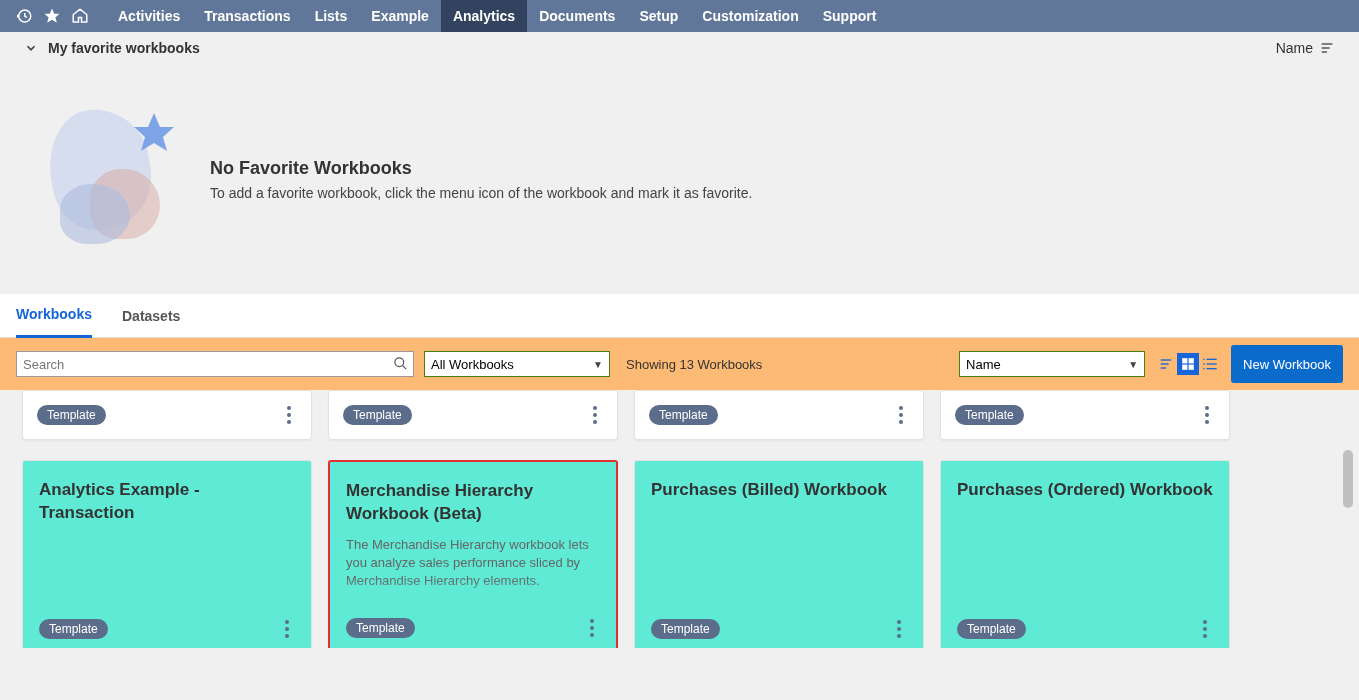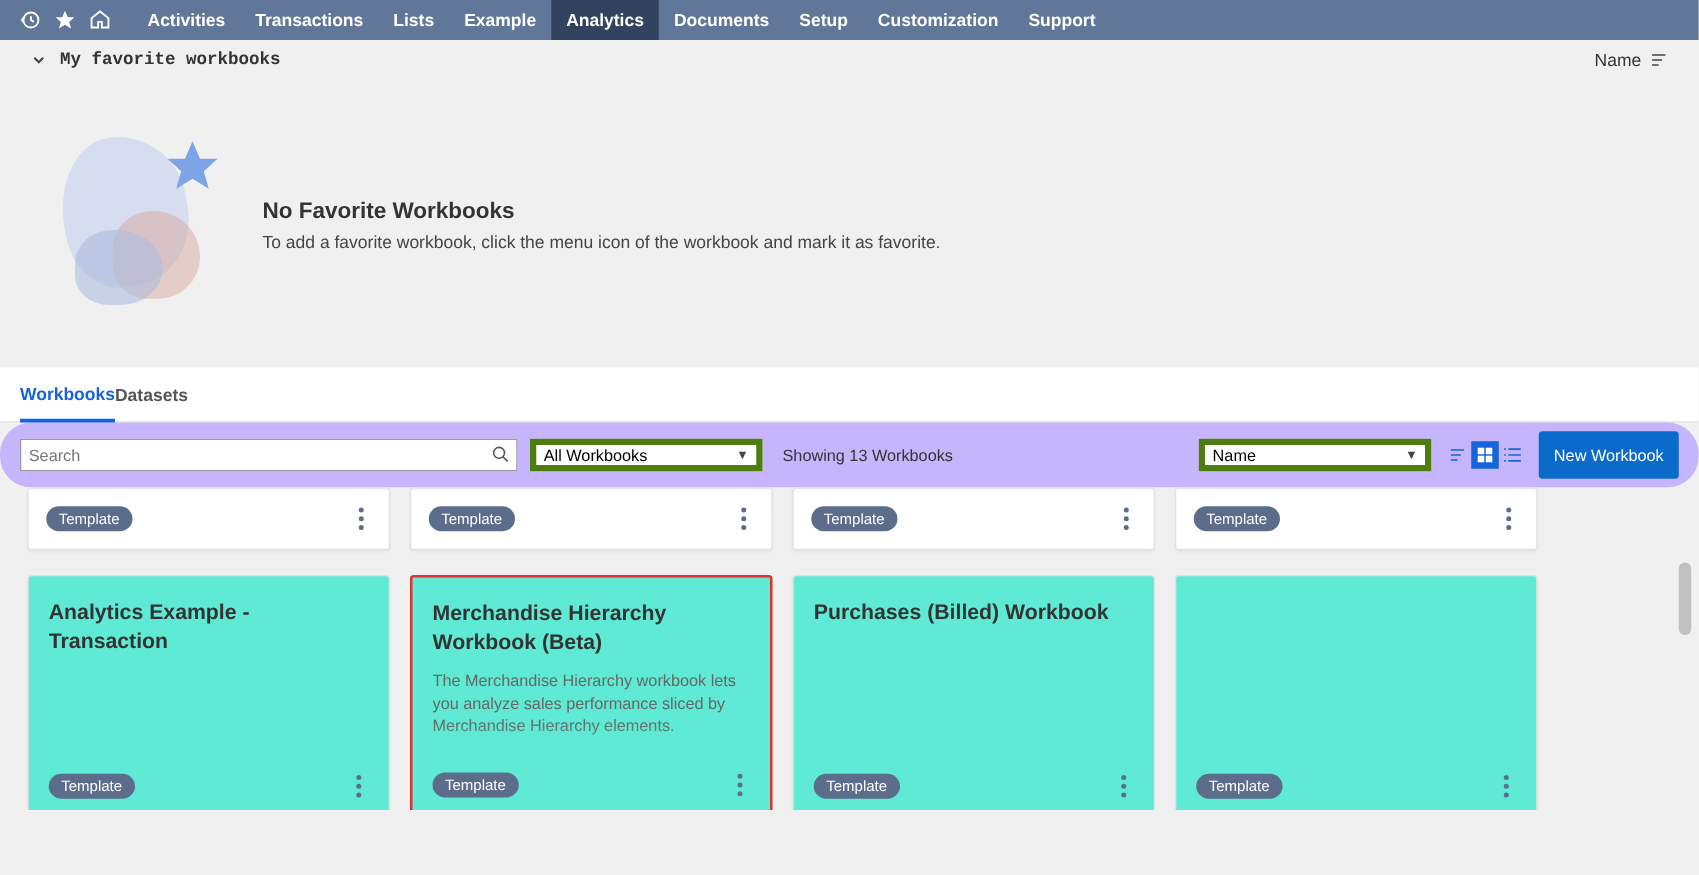--- a/index.html
+++ b/index.html
@@ -7,44 +7,44 @@
   
   
   .topnav { height: 32px; background: #607799; display: flex; align-items: center; padding: 0 10px; }
   .topnav .icon { color: #fff; width: 28px; height: 32px; display: flex; align-items: center; justify-content: center; cursor: pointer; }
   .topnav .nav-item { color: #fff; font-size: 14px; font-weight: 600; padding: 0 12px; height: 32px; display: flex; align-items: center; cursor: pointer; }
   .topnav .nav-item.active { background: #31435e; }
   .nav-spacer { width: 12px; }
   
   
   .fav-header { height: 32px; display: flex; align-items: center; padding: 0 24px; background: #f0f0f0; justify-content: space-between; }
-  .fav-header-left { display: flex; align-items: center; gap: 10px; font-size: 14px; color: #333; font-weight: 600; font-family: Liberation Mono, monospace; }
+  .fav-header-left { display: flex; align-items: center; gap: 10px; font-size: 14px; color: #333; font-weight: 600; }
   .fav-header-right { display: flex; align-items: center; gap: 6px; font-size: 14px; color: #333; }
   .chevron { font-size: 14px; color: #555; }
   
   .fav-body { height: 230px; background: #f0f0f0; display: flex; align-items: center; padding: 0 40px; gap: 30px; }
   .fav-illustration { width: 140px; height: 160px; position: relative; }
   .blob1 { position: absolute; width: 100px; height: 120px; background: #c3d0ec; border-radius: 50% 60% 55% 45% / 60% 50% 50% 45%; opacity: 0.6; top: 10px; left: 10px; transform: rotate(-10deg);}
   .blob2 { position: absolute; width: 70px; height: 70px; background: #d8a89f; border-radius: 50% 60% 55% 45%; opacity: 0.5; top: 70px; left: 50px;}
   .blob3 { position: absolute; width: 70px; height: 60px; background: #aebdde; border-radius: 50% 60% 55% 45%; opacity: 0.6; top: 85px; left: 20px;}
   .fav-star { position: absolute; top: 10px; left: 90px; color: #7ea4e8; }
   .fav-text h2 { font-size: 18px; color: #333; font-weight: 700; margin-bottom: 6px; }
   .fav-text p { font-size: 14px; color: #444; }
   
   
-  .tabs { height: 44px; background: #fff; display: flex; padding: 0 16px; border-bottom: 1px solid #ddd;}
+  .tabs { height: 44px; background: #fff; display: flex; align-items: center; gap: 30px; padding: 0 16px; border-bottom: 1px solid #ddd;}
   .tab { font-size: 14px; color: #555; height: 44px; display: flex; align-items: center; cursor: pointer; font-weight:600;}
   .tab.active { color: #1565d8; border-bottom: 3px solid #1565d8; }
   
   
-  .toolbar { height: 52px; background: #c4b5fd; display: flex; align-items: center; padding: 0 16px; gap: 10px; border-radius: 25px; }
+  .toolbar { height: 52px; background: #fdba74; display: flex; align-items: center; padding: 0 16px; gap: 10px; }
   .search-wrap { position: relative; width: 398px; }
   .search-input { width: 100%; height: 26px; border: 1px solid #999; padding: 0 28px 0 6px; font-size: 13px; background: #fff; }
   .search-wrap .search-icon { position: absolute; right: 6px; top: 5px; color: #555; }
-  .select { height: 26px; border: 5px solid #4d7c0f; background: #fff; font-size: 13px; padding: 0 22px 0 6px; display: flex; align-items: center; position: relative; cursor: pointer; min-width: 186px;}
+  .select { height: 26px; border: 1px solid #4d7c0f; background: #fff; font-size: 13px; padding: 0 22px 0 6px; display: flex; align-items: center; position: relative; cursor: pointer; min-width: 186px;}
   .select .caret { position: absolute; right: 6px; color: #444; font-size: 10px; }
   .showing { font-size: 13px; color: #333; margin-left: 6px; }
   .spacer { flex: 1; }
   .sort-select { min-width: 186px; }
   .view-icons { display: flex; gap: 0; }
   .view-icon { width: 22px; height: 22px; display: flex; align-items: center; justify-content: center; cursor: pointer; }
   .view-icon.active { background: #1565d8; color: #fff; }
   .view-icon:not(.active) { color: #1565d8; }
   .new-btn { background: #0b6bcb; color: #fff; border: none; height: 38px; padding: 0 12px; font-size: 13px; font-weight: 400; border-radius: 3px; cursor: pointer; }
   
@@ -258,20 +258,21 @@
           <div class="card-footer">
             <span class="pill">Template</span>
             <div class="kebab">
               <span></span>
               <span></span>
               <span></span>
             </div>
           </div>
         </div>
         <div class="card">
+          <div class="card-title">Purchases (Ordered) Workbook</div>
           <div class="card-desc"></div>
           <div class="card-footer">
             <span class="pill">Template</span>
             <div class="kebab">
               <span></span>
               <span></span>
               <span></span>
             </div>
           </div>
         </div>

